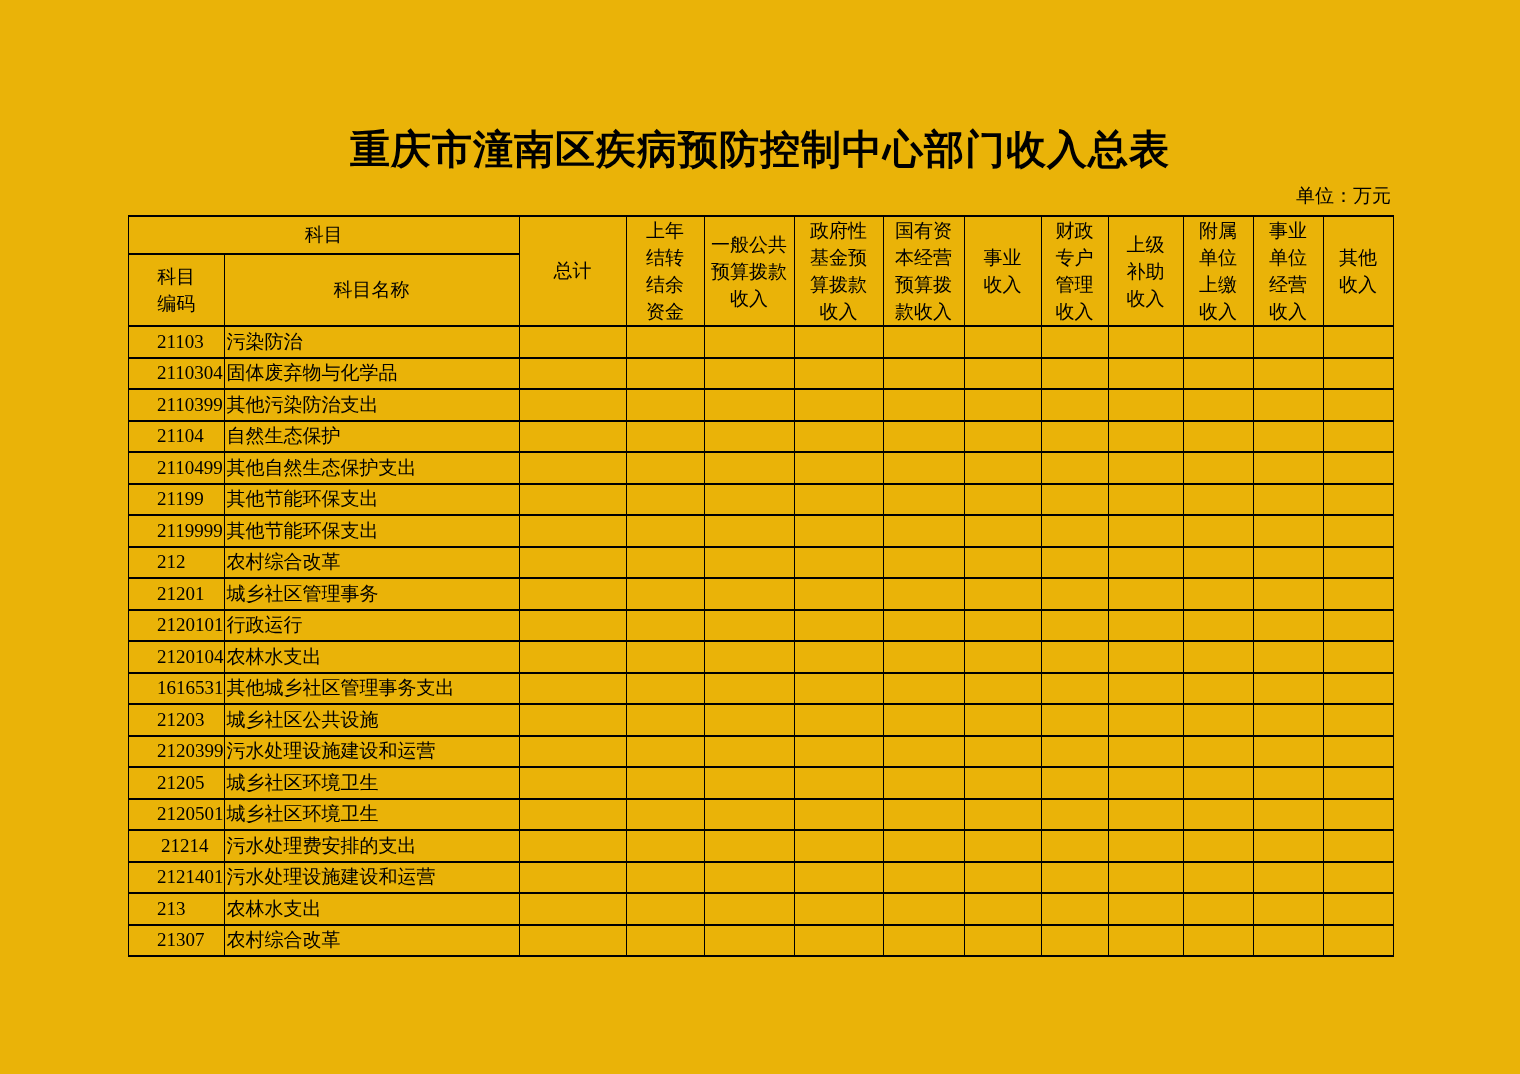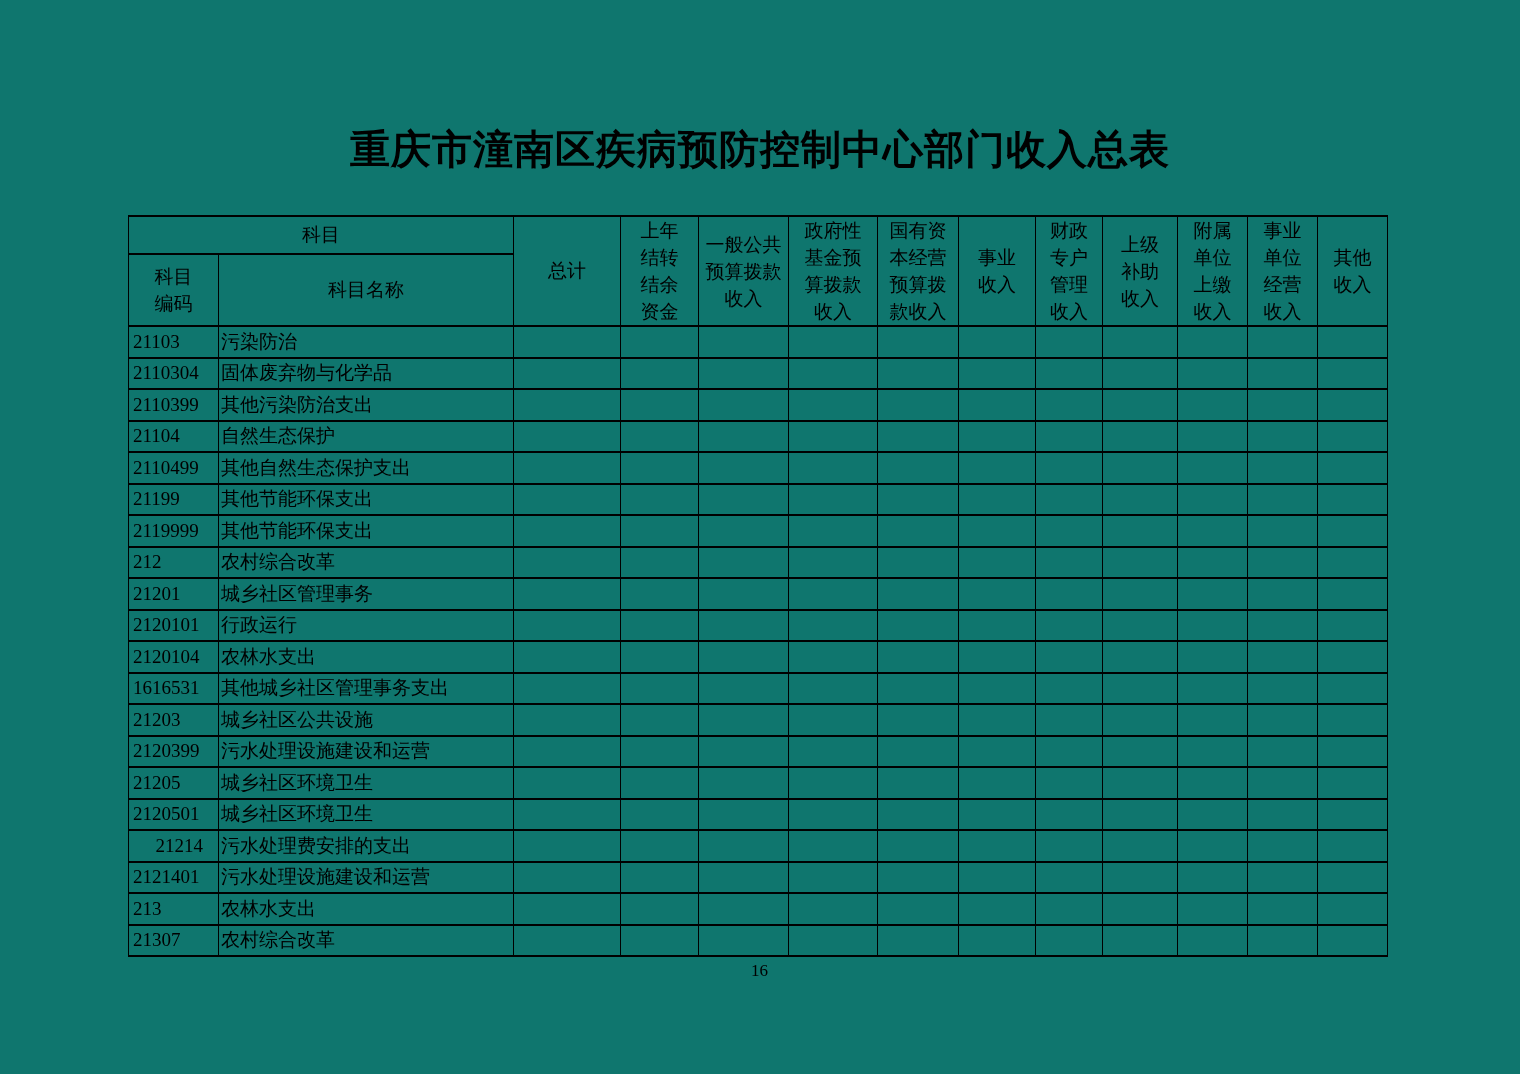--- a/index.html
+++ b/index.html
@@ -6,21 +6,21 @@
   html, body {
     margin: 0; padding: 0;
     background: #ffffff;
     font-family: "Liberation Serif", "DejaVu Serif", serif;
     color: #000000;
   }
   .page {
     position: relative;
     width: 1520px;
     height: 1074px;
-    background: #0f766e;
+    background: #eab308;
     overflow: hidden;
   }
   .doc-title {
     position: absolute;
     top: 122px; left: 0;
     width: 1520px;
     text-align: center;
     font-size: 40px;
     font-weight: bold;
     font-family: "Liberation Sans", "DejaVu Sans", sans-serif;
@@ -53,21 +53,21 @@
   }
   .income-table thead tr.h1 { height: 30px; }
   .income-table thead tr.h2 { height: 54px; }
   .income-table tbody tr { height: 31.5px; }
   th.vh {
     white-space: pre-line;
     line-height: 27px;
   }
   td.code-cell {
     text-align: left;
-    padding-left: 4px;
+    padding-left: 28px;
   }
   td.code-cell.indent {
     text-align: right;
     padding-left: 16px;
     padding-right: 15px;
   }
   td.name-cell {
     text-align: left;
     padding-left: 2px;
     white-space: nowrap;
@@ -80,20 +80,21 @@
     font-size: 17px;
   }
 </style>
 </head>
 <body>
 
 <div class="page">
 
   <div class="doc-title">重庆市潼南区疾病预防控制中心部门收入总表</div>
 
+  <div class="unit-note">单位：万元</div>
 
   <table class="income-table">
     <colgroup>
       <col style="width:90px">
       <col style="width:295px">
       <col style="width:107px">
       <col style="width:78px">
       <col style="width:90px">
       <col style="width:89px">
       <col style="width:81px">
@@ -448,15 +449,14 @@
           <td class="value-cell"></td>
           <td class="value-cell"></td>
           <td class="value-cell"></td>
           <td class="value-cell"></td>
           <td class="value-cell"></td>
           <td class="value-cell"></td>
         </tr>
       </tbody>
   </table>
 
-  <div class="page-number">16</div>
 
 </div>
 
 </body></html>

